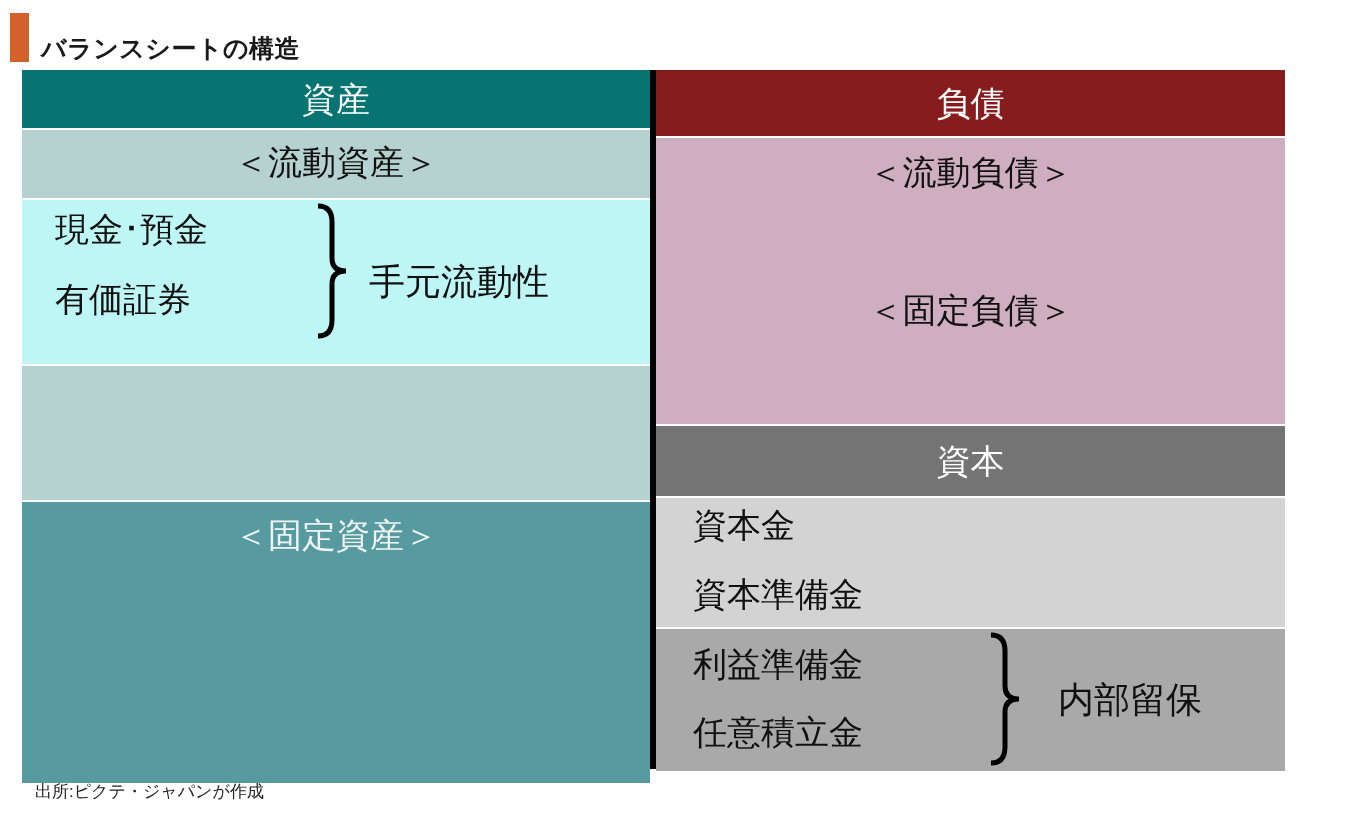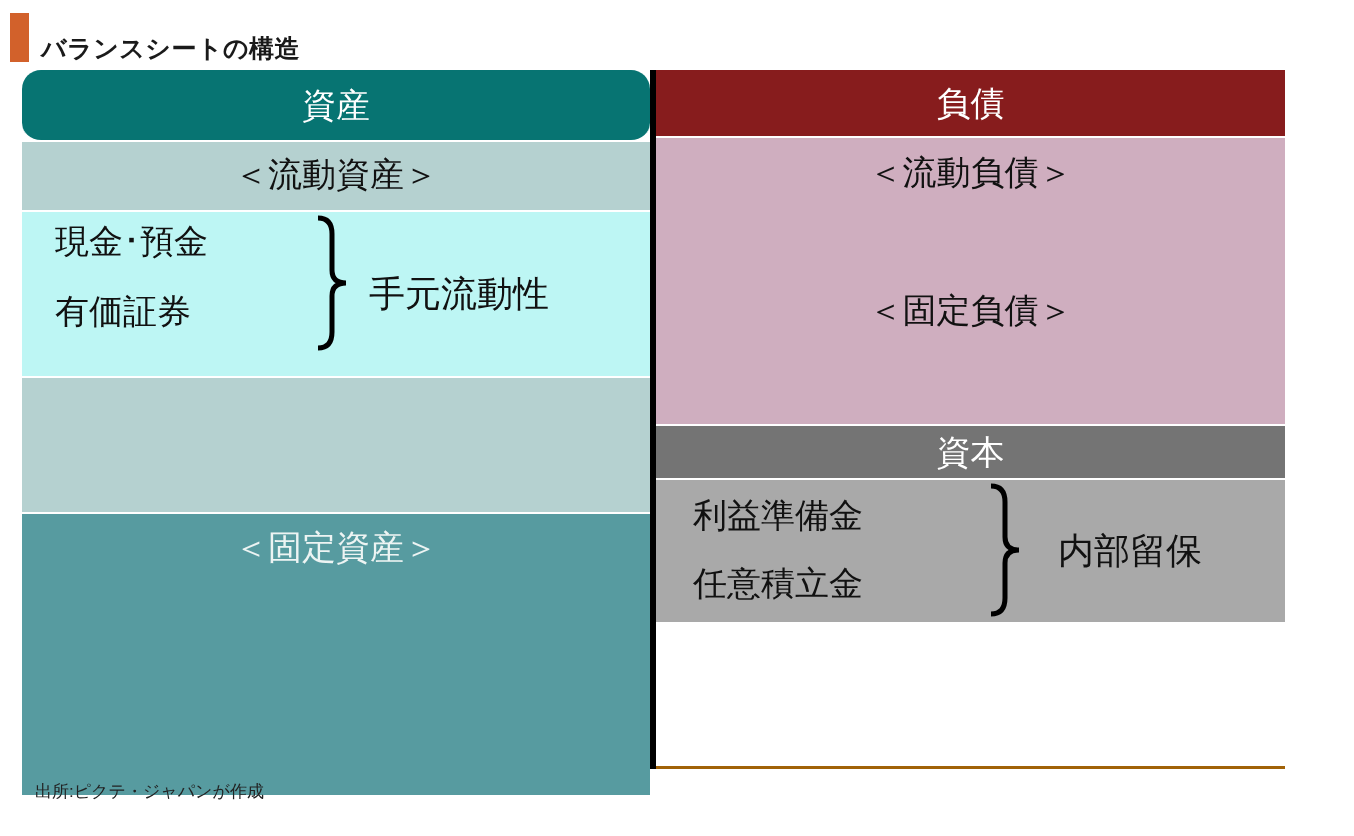--- a/index.html
+++ b/index.html
@@ -25,30 +25,30 @@
   
   .diagram { position: absolute; left: 22px; top: 70px; width: 1263px; height: 699px; }
   .col-left  { position: absolute; left: 0;    top: 0; width: 628px; height: 699px; }
   .divider   { position: absolute; left: 628px; top: 0; width: 6px;  height: 699px; background: #000000; }
   .col-right { position: absolute; left: 634px; top: 0; width: 629px; height: 699px; border-bottom: 3px solid #a16207; }
 
   .band { position: relative; width: 100%; border-bottom: 2px solid #ffffff; }
   .band:last-child { border-bottom: none; }
 
   
-  .b-assets-header { height: 72px;  background: #077472; border-radius: 19px; }
+  .b-assets-header { height: 60px;  background: #077472; }
   .b-current-assets{ height: 70px;  background: #B5D1D0; padding-left: 46px; }
   .b-cash          { height: 166px; background: #BDF6F4; }
   .b-spacer        { height: 136px; background: #B5D1D0; }
   .b-fixed-assets  { height: 281px; background: #579BA0; border-bottom: none; }
 
   
   .b-liab-header   { height: 68px;  background: #871C1D; }
   .b-liab-body     { height: 288px; background: #CFAEBF; }
-  .b-capital-header{ height: 54px;  background: #747474; padding-left: 28px; }
+  .b-capital-header{ height: 72px;  background: #747474; padding-left: 28px; }
   .b-capital-light { height: 131px; background: #D3D3D3; }
   .b-capital-med   { height: 142px; background: #A9A9A9; border-bottom: none; }
 
   
   .hdr-text {
     position: absolute; left: 0; right: 0; top: 50%; transform: translateY(-50%);
     text-align: center; color: #ffffff; font-size: 34px; line-height: 1;
   }
   .cell-label-center {
     position: absolute; left: 0; right: 0;
@@ -116,20 +116,24 @@
 
       <div class="band b-liab-body">
         <div class="cell-label-center" style="top: 155px;">＜固定負債＞</div>
         <div class="cell-label-center" style="top: 17px;">＜流動負債＞</div>
       </div>
 
       <div class="band b-capital-header">
         <div class="hdr-text">資本</div>
       </div>
 
+      <div class="band b-capital-light">
+        <div class="cell-label-left" style="left: 37px; top: 10px;">資本金</div>
+        <div class="cell-label-left" style="left: 37px; top: 79px;">資本準備金</div>
+      </div>
 
       <div class="band b-capital-med">
         <div class="cell-label-left" style="left: 37px; top: 18px;">利益準備金</div>
         <div class="cell-label-left" style="left: 37px; top: 86px;">任意積立金</div>
         <div class="brace" style="left: 327px; top: 2px;">
           <svg width="44" height="136" viewBox="0 0 44 136">
             <path d="M 8 4 Q 22 4 22 20 L 22 55 Q 22 68 36 68 Q 22 68 22 81 L 22 116 Q 22 132 8 132" fill="none" stroke="#000000" stroke-width="5"></path>
           </svg>
         </div>
         <div class="cell-label-left" style="left: 402px; top: 50%; transform: translateY(-50%); font-size: 36px;">内部留保</div>

